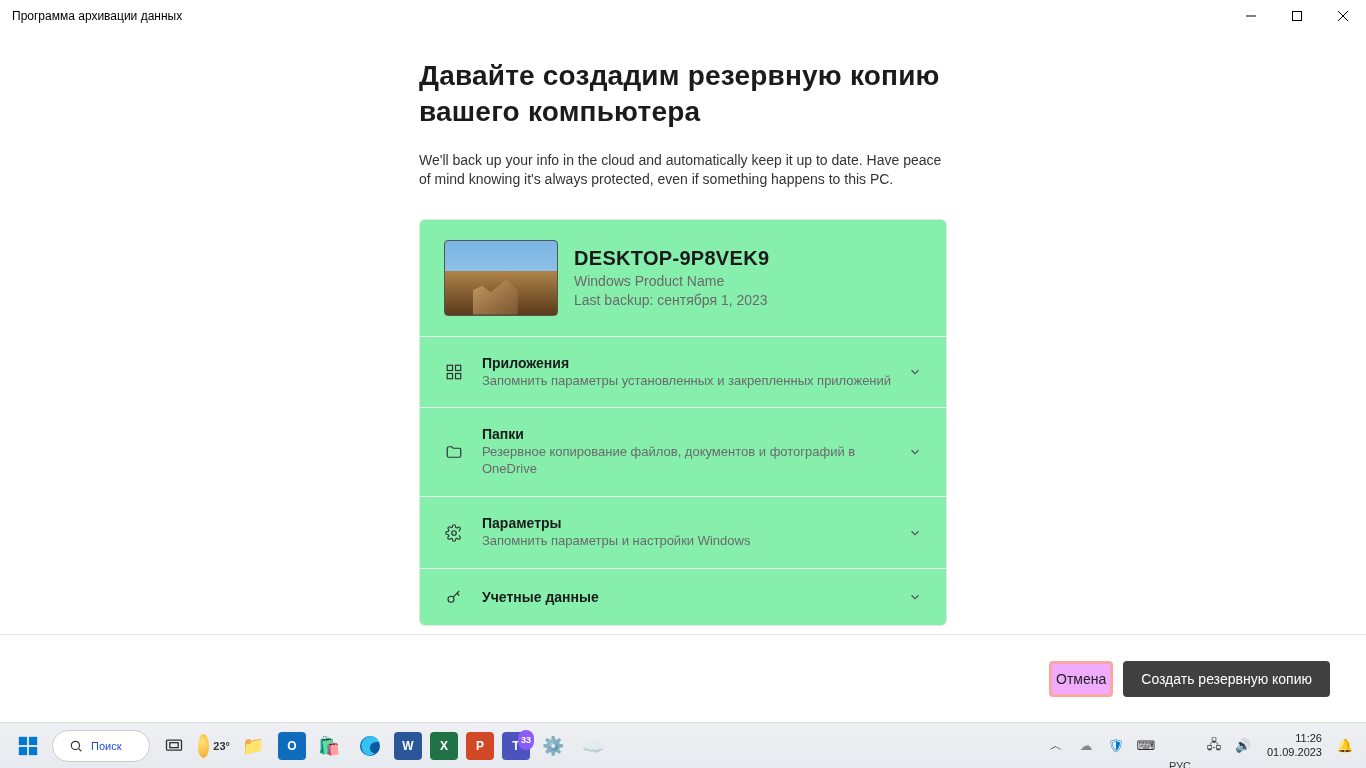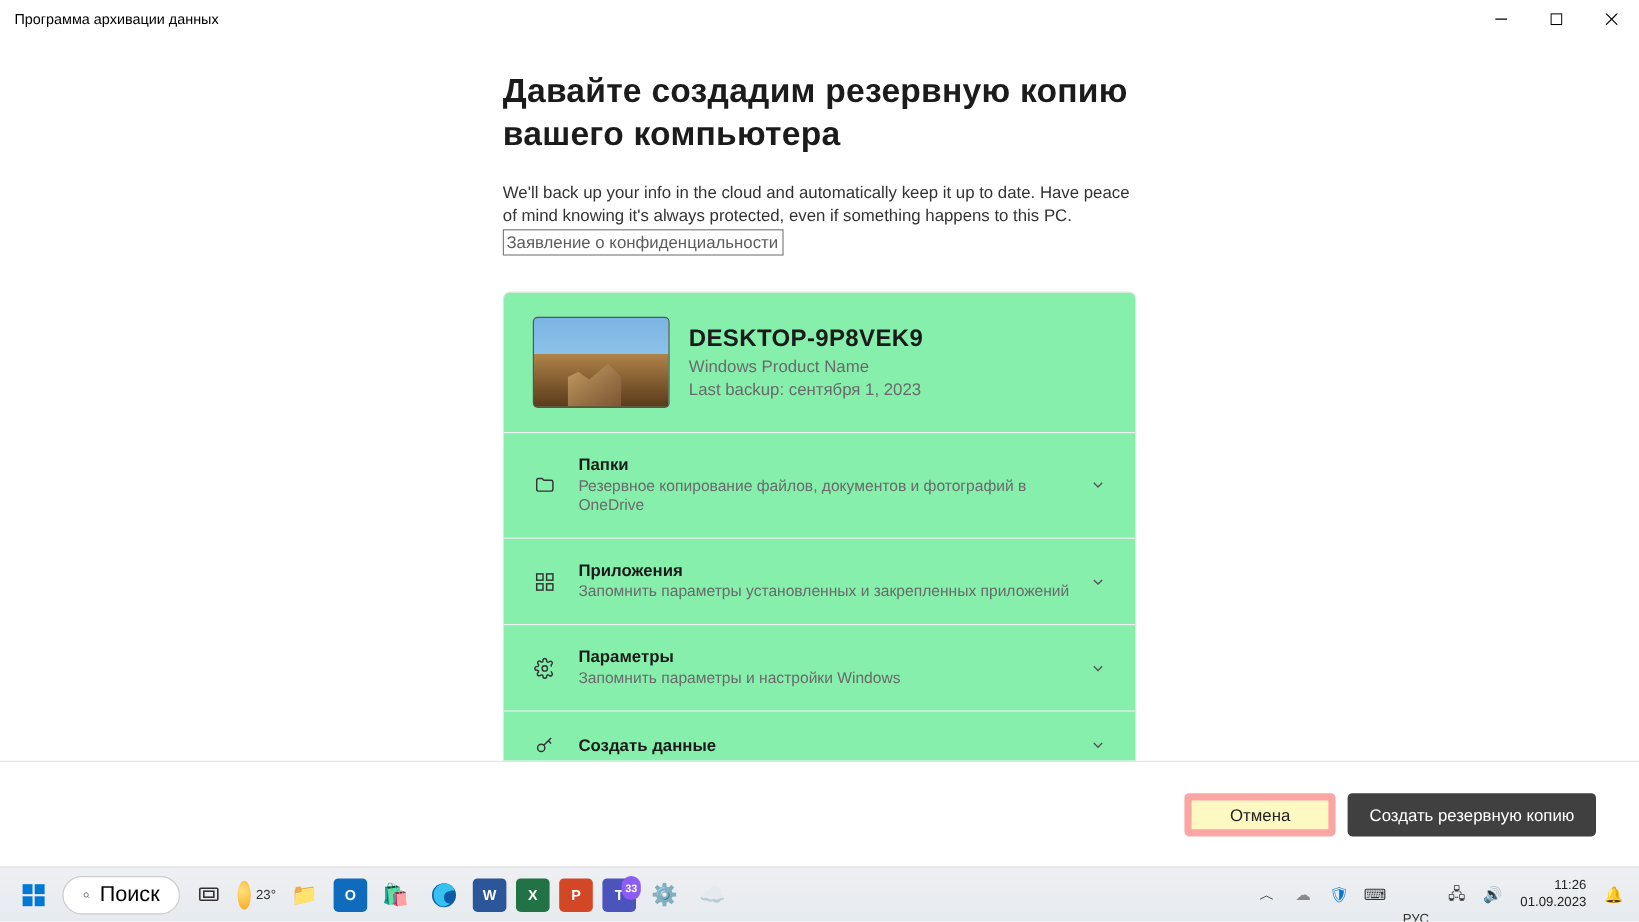--- a/index.html
+++ b/index.html
@@ -20,28 +20,28 @@
 .thumb::after{ content:""; position:absolute; left:25%; top:40%; width:40%; height:60%; background:linear-gradient(145deg,#cda56b,#7a5530); clip-path:polygon(0 45%,20% 35%,40% 50%,75% 20%,100% 45%,100% 100%,0 100%); }
 .devtxt .name { font-size:20px; font-weight:600; color:#1b1b1b; letter-spacing:0.3px; }
 .devtxt .sub { font-size:14px; color:#6a6a6a; margin-top:3px; }
 .opt { display:flex; align-items:center; padding:18px 24px 18px 24px; border-top:1px solid #eee; cursor:pointer; }
 .opt .ico { width:20px; height:20px; margin-right:18px; display:flex; align-items:center; justify-content:center; color:#333; }
 .opt .txt { flex:1; }
 .opt .ttl { font-size:14px; font-weight:600; color:#1b1b1b; }
 .opt .sub { font-size:13px; color:#6a6a6a; margin-top:2px; line-height:1.3; }
 .opt .chev { width:14px; height:14px; }
 .footer { height:88px; border-top:1px solid #e5e5e5; background:#fff; display:flex; align-items:center; justify-content:flex-end; gap:10px; padding-right:36px; }
-.btn-cancel { height:36px; padding:0 32px; border:6px solid #fca5a5; border-radius:4px; background:#fef9c3; font-size:14px; color:#222; cursor:pointer; }
+.btn-cancel { height:36px; padding:0 4px; border:3px solid #fca5a5; border-radius:4px; background:#f0abfc; font-size:14px; color:#222; cursor:pointer; }
 .btn-primary { height:36px; padding:0 18px; border:none; border-radius:4px; background:#404040; color:#fff; font-size:14px; cursor:pointer; }
 .taskbar { position:absolute; left:0; bottom:0; width:1366px; height:46px; background:linear-gradient(#eef0f3,#e7eaee); border-top:1px solid #ddd; display:flex; align-items:center; }
 .tb-left { display:flex; align-items:center; gap:8px; padding-left:12px; flex:1; }
 .tb-start { width:32px; height:32px; display:flex; align-items:center; justify-content:center; cursor:pointer; }
 .tb-search { height:32px; border:1px solid #ccc; border-radius:16px; background:#fff; display:flex; align-items:center; padding:0 16px; gap:8px; cursor:pointer; width:98px; }
-.tb-search span { font-size:18px; color:#000000; }
-.tb-icon { width:32px; height:32px; display:flex; align-items:center; justify-content:center; border-radius:4px; cursor:pointer; font-size:18px; }
+.tb-search span { font-size:11px; color:#1d4ed8; }
+.tb-icon { width:32px; height:32px; display:flex; align-items:center; justify-content:center; border-radius:4px; cursor:pointer; font-size:18px;font-weight:bold; }
 .tb-badge { position:relative; }
 .tb-badge .bubble { position:absolute; top:-2px; right:-4px; background:#8b5cf6; color:#fff; font-size:9px; border-radius:8px; padding:4px 3px; line-height:12px; }
 .tb-right { display:flex; align-items:center; gap:8px; padding-right:10px; }
 .tb-time { font-size:11px; color:#222; text-align:right; line-height:1.2; padding:0 4px; }
 .tb-right .mini { width:22px; height:22px; display:flex; align-items:center; justify-content:center; cursor:pointer; font-size:13px; color:#333; }
 .tb-lang { font-size:11px; color:#333; padding:0 4px; cursor:pointer;margin-top:40px; }
 .weather { display:flex; align-items:center; gap:4px; }
 .weather .sun { width:24px; height:24px; border-radius:50%; background:radial-gradient(circle at 35% 35%,#ffe17a,#f5a623); }
 .weather .deg { font-size:11px; color:#333; }
 </style>
@@ -68,68 +68,67 @@
             <line x1="10" y1="0" x2="0" y2="10" stroke-width="1"></line>
           </svg>
         </div>
     </div>
   </div>
 
   <div class="content">
     <div class="inner">
       <h1>Давайте создадим резервную копию вашего компьютера</h1>
       <p class="desc">We'll back up your info in the cloud and automatically keep it up to date. Have peace of mind knowing it's always protected, even if something happens to this PC.</p>
-      <a class="privacy">Заявление о конфиденциальности</a>
 
       <div class="card">
         <div class="device">
           <div class="thumb"></div>
           <div class="devtxt">
             <div class="name">DESKTOP-9P8VEK9</div>
             <div class="sub">Windows Product Name</div>
             <div class="sub">Last backup: сентября 1, 2023</div>
           </div>
         </div>
 
         <div class="opt">
           <div class="ico">
             <svg width="18" height="18" viewBox="0 0 24 24" fill="none" stroke="currentColor" stroke-width="1.6">
-                <path d="M3 7a2 2 0 012-2h4l2 2h8a2 2 0 012 2v8a2 2 0 01-2 2H5a2 2 0 01-2-2V7z"></path>
-              </svg>
-          </div>
-          <div class="txt">
-            <div class="ttl">Папки</div>
-            <div class="sub">Резервное копирование файлов, документов и фотографий в OneDrive</div>
-          </div>
-          <svg class="chev" viewBox="0 0 24 24" fill="none" stroke="#555" stroke-width="2">
-              <polyline points="6 9 12 15 18 9"></polyline>
-            </svg>
-        </div>
-
-        <div class="opt">
-          <div class="ico">
-            <svg width="18" height="18" viewBox="0 0 24 24" fill="none" stroke="currentColor" stroke-width="1.6">
                 <rect x="3" y="3" width="7" height="7"></rect>
                 <rect x="14" y="3" width="7" height="7"></rect>
                 <rect x="3" y="14" width="7" height="7"></rect>
                 <rect x="14" y="14" width="7" height="7"></rect>
               </svg>
           </div>
           <div class="txt">
             <div class="ttl">Приложения</div>
             <div class="sub">Запомнить параметры установленных и закрепленных приложений</div>
           </div>
           <svg class="chev" viewBox="0 0 24 24" fill="none" stroke="#555" stroke-width="2">
               <polyline points="6 9 12 15 18 9"></polyline>
             </svg>
         </div>
 
         <div class="opt">
           <div class="ico">
             <svg width="18" height="18" viewBox="0 0 24 24" fill="none" stroke="currentColor" stroke-width="1.6">
+                <path d="M3 7a2 2 0 012-2h4l2 2h8a2 2 0 012 2v8a2 2 0 01-2 2H5a2 2 0 01-2-2V7z"></path>
+              </svg>
+          </div>
+          <div class="txt">
+            <div class="ttl">Папки</div>
+            <div class="sub">Резервное копирование файлов, документов и фотографий в OneDrive</div>
+          </div>
+          <svg class="chev" viewBox="0 0 24 24" fill="none" stroke="#555" stroke-width="2">
+              <polyline points="6 9 12 15 18 9"></polyline>
+            </svg>
+        </div>
+
+        <div class="opt">
+          <div class="ico">
+            <svg width="18" height="18" viewBox="0 0 24 24" fill="none" stroke="currentColor" stroke-width="1.6">
                 <circle cx="12" cy="12" r="3"></circle>
                 <path d="M19.4 15a1.7 1.7 0 00.34 1.87l.06.06a2 2 0 11-2.83 2.83l-.06-.06a1.7 1.7 0 00-1.87-.34 1.7 1.7 0 00-1 1.56V21a2 2 0 11-4 0v-.09a1.7 1.7 0 00-1-1.56 1.7 1.7 0 00-1.87.34l-.06.06a2 2 0 11-2.83-2.83l.06-.06A1.7 1.7 0 005 15a1.7 1.7 0 00-1.56-1H3a2 2 0 110-4h.09A1.7 1.7 0 005 9a1.7 1.7 0 00-.34-1.87l-.06-.06A2 2 0 117.43 4.24l.06.06A1.7 1.7 0 009 5a1.7 1.7 0 001-1.56V3a2 2 0 114 0v.09A1.7 1.7 0 0015 5a1.7 1.7 0 001.87-.34l.06-.06a2 2 0 112.83 2.83l-.06.06A1.7 1.7 0 0019 9c.14.35.22.72.22 1.1"></path>
               </svg>
           </div>
           <div class="txt">
             <div class="ttl">Параметры</div>
             <div class="sub">Запомнить параметры и настройки Windows</div>
           </div>
           <svg class="chev" viewBox="0 0 24 24" fill="none" stroke="#555" stroke-width="2">
               <polyline points="6 9 12 15 18 9"></polyline>
@@ -137,21 +136,21 @@
         </div>
 
         <div class="opt">
           <div class="ico">
             <svg width="18" height="18" viewBox="0 0 24 24" fill="none" stroke="currentColor" stroke-width="1.6">
                 <circle cx="8" cy="15" r="4"></circle>
                 <path d="M10.85 12.15L19 4m-3 3l3 3"></path>
               </svg>
           </div>
           <div class="txt">
-            <div class="ttl">Создать данные</div>
+            <div class="ttl">Учетные данные</div>
           </div>
           <svg class="chev" viewBox="0 0 24 24" fill="none" stroke="#555" stroke-width="2">
               <polyline points="6 9 12 15 18 9"></polyline>
             </svg>
         </div>
       </div>
     </div>
   </div>
 
   <div class="footer">

